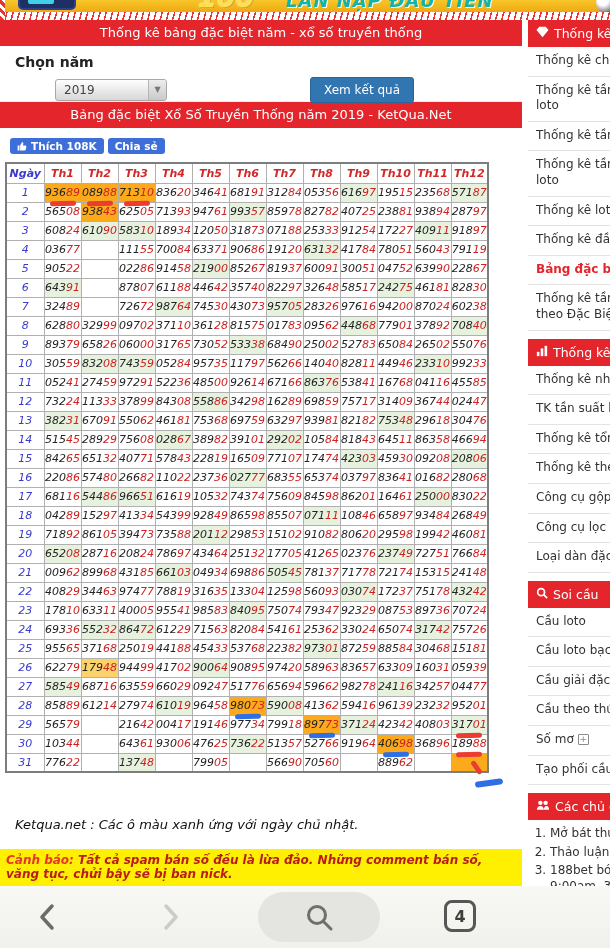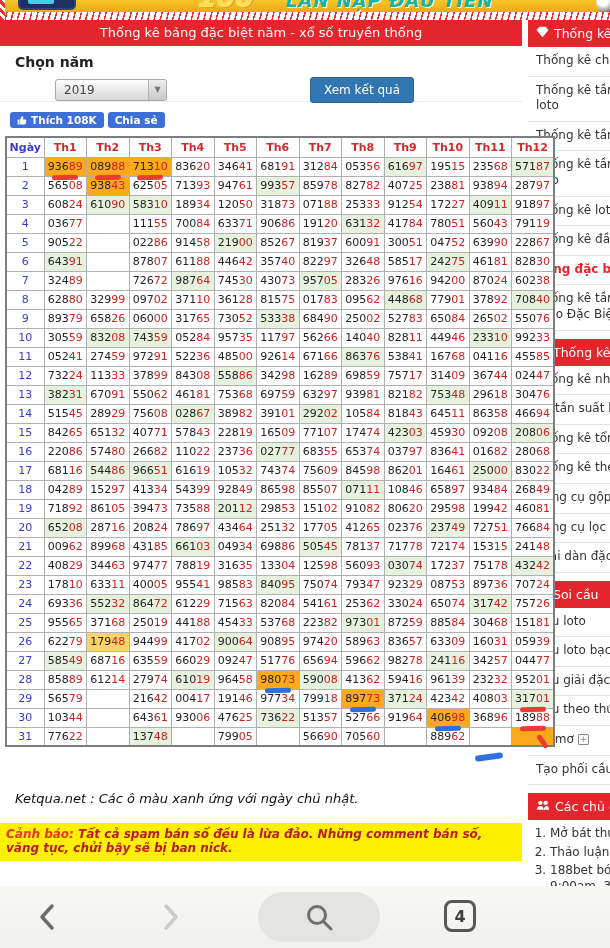--- a/index.html
+++ b/index.html
@@ -28,21 +28,21 @@
   .form-row { display:flex; align-items:center;padding-left:40px; }
   .year-select { width:112px; height:22px; border:1px solid #a8a8a8; border-radius:3px; background:linear-gradient(#fefefe,#d7d7d7); display:flex; align-items:center; justify-content:space-between; font-size:12px; color:#444; padding-left:8px; cursor:pointer; }
   .year-select .arrowbox { width:18px; height:20px; border-left:1px solid #b5b5b5; display:flex; align-items:center; justify-content:center; color:#777; font-size:8px; background:linear-gradient(#ededed,#c9c9c9); border-radius:0 3px 3px 0; }
   .view-btn { margin-left:143px; margin-top:1px; background:#3276b1; color:#fff; font-size:12px; padding:5px 13px; border-radius:3px; border:1px solid #2a6396; cursor:pointer; font-family:inherit; }
 
   .fb-row { padding:10px 10px 8px; display:flex; gap:4px; height:34px; }
   .fb-btn { background:#3e6fd8; color:#fff; font-size:10.5px; font-weight:bold; padding:2px 7px; border-radius:3px; display:flex; align-items:center; gap:4px; cursor:pointer; }
 
   
   .table-wrap { position:relative; margin:0 3px 0 5px; }
-  table.results { border-collapse:collapse; table-layout:fixed; width:550px; background:#fff; border:2px solid #7d7d7d; }
+  table.results { border-collapse:collapse; table-layout:fixed; width:484px; background:#fff; border:2px solid #7d7d7d;font-style:italic; }
   table.results col.c-day { width:38px; }
   table.results th, table.results td { border:1px solid #b0b0b0; text-align:center; padding:0; height:19px; position:relative; font-size:11px; line-height:1; }
   table.results thead th { height:20px; }
   th.h-day { color:#3a3ace; font-weight:bold; font-size:12px; }
   th.h-month { color:#d02a2a; font-weight:bold; font-size:12px; }
   td.d-day { color:#3a3ace; font-size:11px; }
   td .b { color:#232323; }
   td .r { color:#cc2222; }
   td.sun { background:#e6f2de;margin-left:36px; }
   td.org { background:#fcaa1c; }
@@ -99,20 +99,21 @@
       <div class="form-label">Chọn năm</div>
       <div class="form-row">
         <div class="year-select">
           <span>2019</span>
           <span class="arrowbox">▼</span>
         </div>
         <button class="view-btn">Xem kết quả</button>
       </div>
     </div>
 
+    <div class="redbar">Bảng đặc biệt Xổ Số Truyền Thống năm 2019 - KetQua.Net</div>
 
     <div class="fb-row">
       <div class="fb-btn">
         <svg width="10" height="10" viewBox="0 0 16 16">
             <path fill="#fff" d="M1 7h3v8H1zM5 15h7.2c.9 0 1.6-.6 1.8-1.4l1-4.5c.2-1-.6-2.1-1.7-2.1H9.5l.6-3.1C10.3 2.8 9.4 2 8.5 2c-.4 0-.8.2-1 .6L5 7z"></path>
           </svg>
         <span>Thích 108K</span>
       </div>
       <div class="fb-btn">
         <span>Chia sẻ</span>

